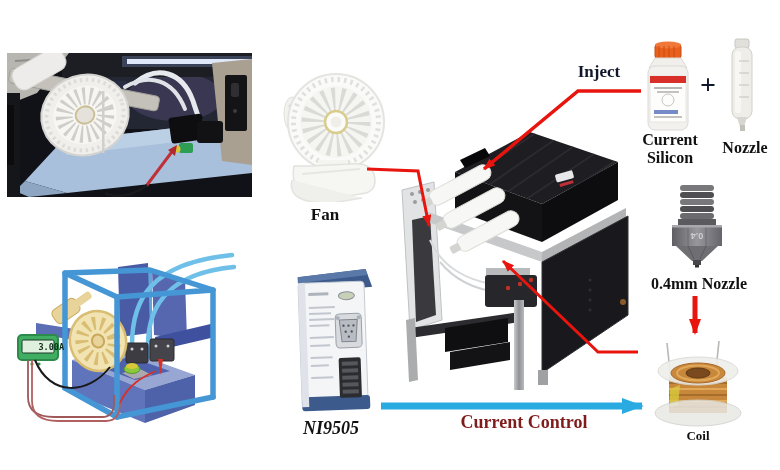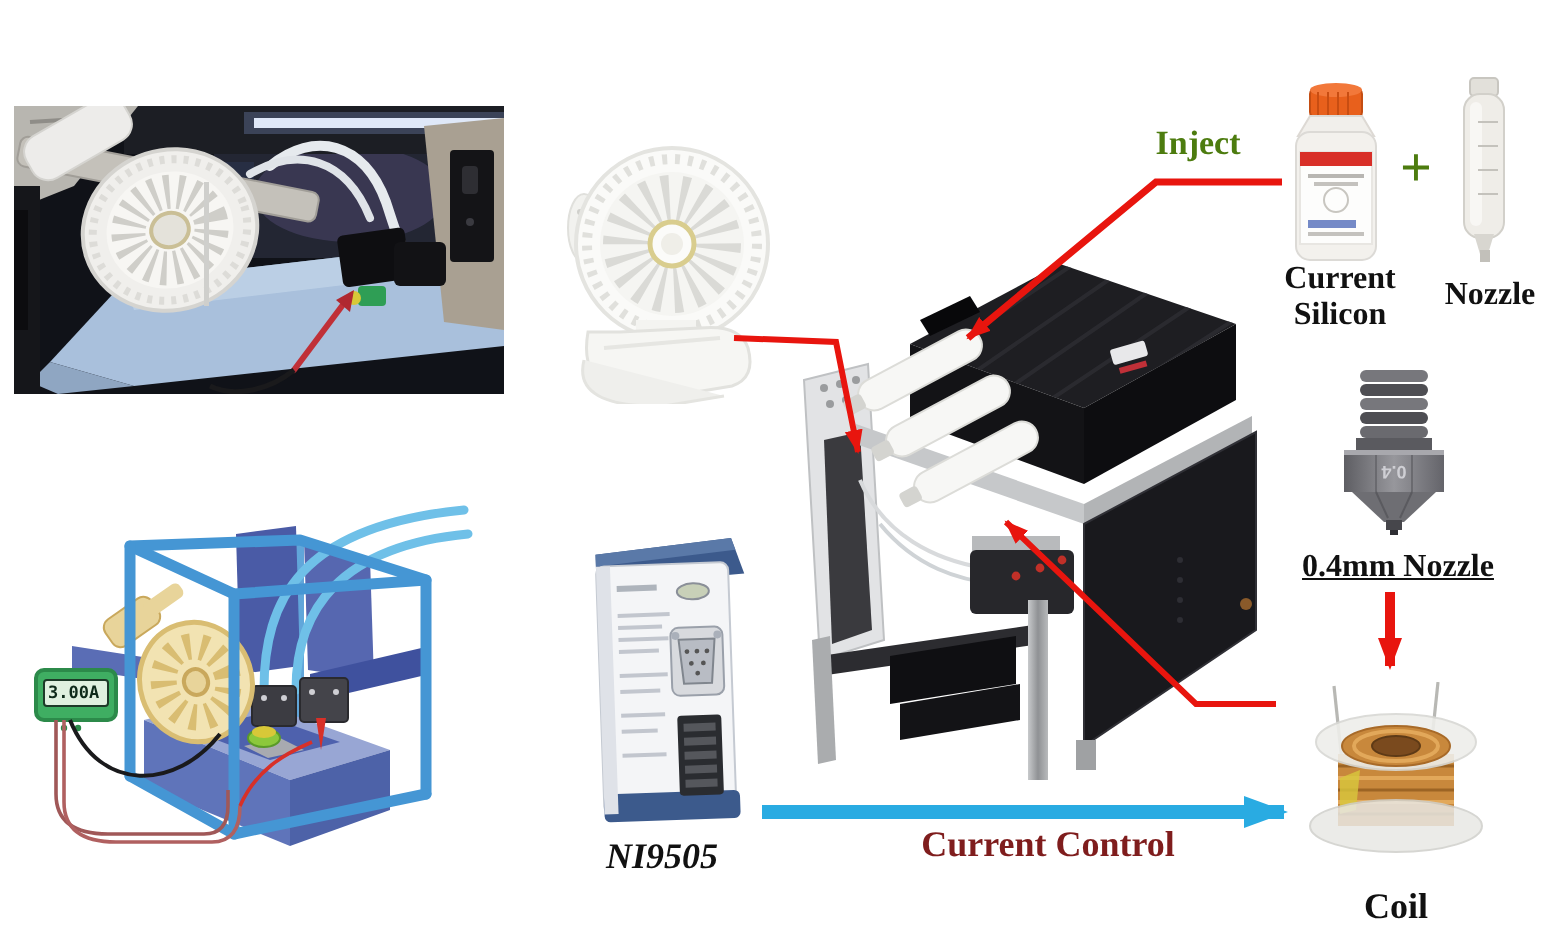--- a/index.html
+++ b/index.html
@@ -1,25 +1,25 @@
 <!DOCTYPE html>
 <html><head>
 <meta charset="utf-8">
 <style>
   html,body{margin:0;padding:0;background:#888;}
   #stage{position:relative;width:780px;height:470px;background:#ffffff;overflow:hidden;
          font-family:"Liberation Serif","DejaVu Serif",serif;}
   .img{position:absolute;}
   .lbl{position:absolute;font-family:"Liberation Serif","DejaVu Serif",serif;
        font-weight:700;color:#111;text-align:center;white-space:nowrap;}
-  .lbl.red{color:#4d7c0f;}
+  .lbl.red{color:#0f172a;}
   .lbl.blue{color:#7f1d1d;}
   #arrow-overlay{position:absolute;left:0;top:0;width:780px;height:470px;pointer-events:none;}
   .meter-text{position:absolute;left:24px;top:341px;width:40px;height:12px;line-height:12px;
-       font-size:8.5px;font-weight:700;color:#0e2a1a;text-align:left;
+       font-size:8.5px;font-weight:700;color:#0e2a1a;text-align:right;
        font-family:"DejaVu Sans Mono",monospace;letter-spacing:0;}
 </style>
 </head>
 <body>
 
 <div id="stage">
 
   <svg class="img" style="left:7px;top:53px" width="245" height="144" viewBox="0 0 245 144">
     <rect width="245" height="144" fill="#101218"></rect>
     <rect x="100" y="14" width="145" height="62" fill="#232633"></rect>
@@ -365,31 +365,32 @@
         </marker>
     </defs>
     <path d="M641,91 L578,91 L484,169" fill="none" stroke="#e8150e" stroke-width="3.5" marker-end="url(#m-red)"></path>
     <path d="M367,169 L418,171 L429,226" fill="none" stroke="#e8150e" stroke-width="3" marker-end="url(#m-red)"></path>
     <path d="M638,352 L598,352 L503,261" fill="none" stroke="#e8150e" stroke-width="3" marker-end="url(#m-red)"></path>
     <path d="M695,296 L695,333" fill="none" stroke="#e8150e" stroke-width="5" marker-end="url(#m-red-big)"></path>
     <path d="M381,406 L642,406" fill="none" stroke="#29abe2" stroke-width="7" marker-end="url(#m-blue)"></path>
   </svg>
 
 
+  <div class="lbl" style="left:285px;top:205px;width:80px;font-size:17px;">Fan</div>
 
   <div class="lbl" style="left:286px;top:418px;width:90px;font-size:18px;font-style:italic;">NI9505</div>
 
   <div class="lbl red" style="left:557px;top:62px;width:84px;font-size:17px;">Inject</div>
 
   <div class="lbl" style="left:630px;top:131px;width:80px;font-size:16px;line-height:18px;">
     <div>Current</div>
     <div>Silicon</div>
   </div>
 
   <div class="lbl" style="left:710px;top:139px;width:70px;font-size:16px;">Nozzle</div>
 
-  <div class="lbl" style="left:644px;top:275px;width:110px;font-size:16px;text-decoration:underline;">0.4mm Nozzle</div>
-
-  <div class="lbl" style="left:658px;top:428px;width:80px;font-size:18px;margin-top:15px;">Coil</div>
+  <div class="lbl" style="left:644px;top:275px;width:110px;font-size:16px;">0.4mm Nozzle</div>
+
+  <div class="lbl" style="left:658px;top:428px;width:80px;font-size:13px;">Coil</div>
 
   <div class="lbl blue" style="left:434px;top:412px;width:180px;font-size:18px;">Current Control</div>
 
 </div>
 
 </body></html>

